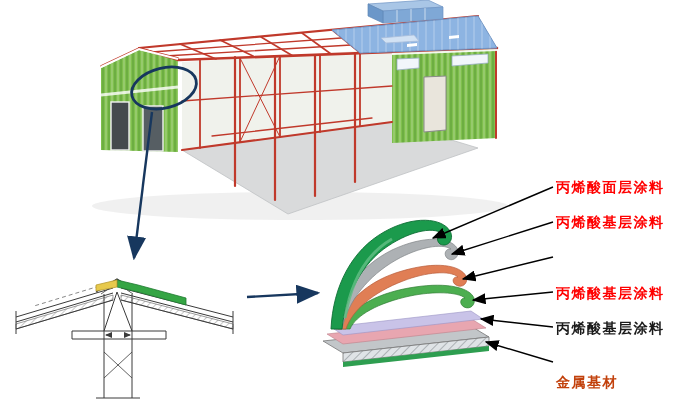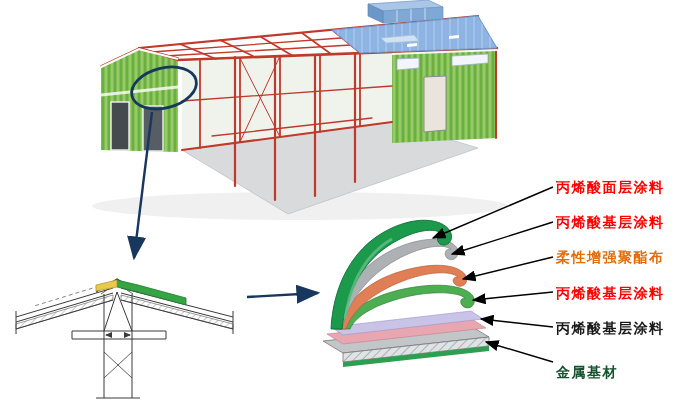--- a/index.html
+++ b/index.html
@@ -172,18 +172,17 @@
     <line x1="553" y1="222" x2="452" y2="254" marker-end="url(#mBlack)"></line>
     <line x1="553" y1="257" x2="463" y2="279" marker-end="url(#mBlack)"></line>
     <line x1="553" y1="292" x2="473" y2="300" marker-end="url(#mBlack)"></line>
     <line x1="553" y1="327" x2="481" y2="319" marker-end="url(#mBlack)"></line>
     <line x1="553" y1="362" x2="486" y2="342" marker-end="url(#mBlack)"></line>
   </g>
 </svg>
 
 <div class="layer-label" style="top: 179px; color: rgb(255, 0, 0);">丙烯酸面层涂料</div>
 <div class="layer-label" style="top: 214px; color: rgb(255, 0, 0);">丙烯酸基层涂料</div>
-<div class="layer-label" style="top: 249px; color: rgb(226, 107, 10);">柔性增强聚酯布</div>
 <div class="layer-label" style="top: 285px; color: rgb(255, 0, 0);">丙烯酸基层涂料</div>
 <div class="layer-label" style="top: 320px; color: rgb(26, 26, 26);">丙烯酸基层涂料</div>
-<div class="layer-label" style="top: 364px; color: #14532d;">金属基材</div>
+<div class="layer-label" style="top: 374px; color: #c2410c;">金属基材</div>
 
 </div>
 
 </body></html>

